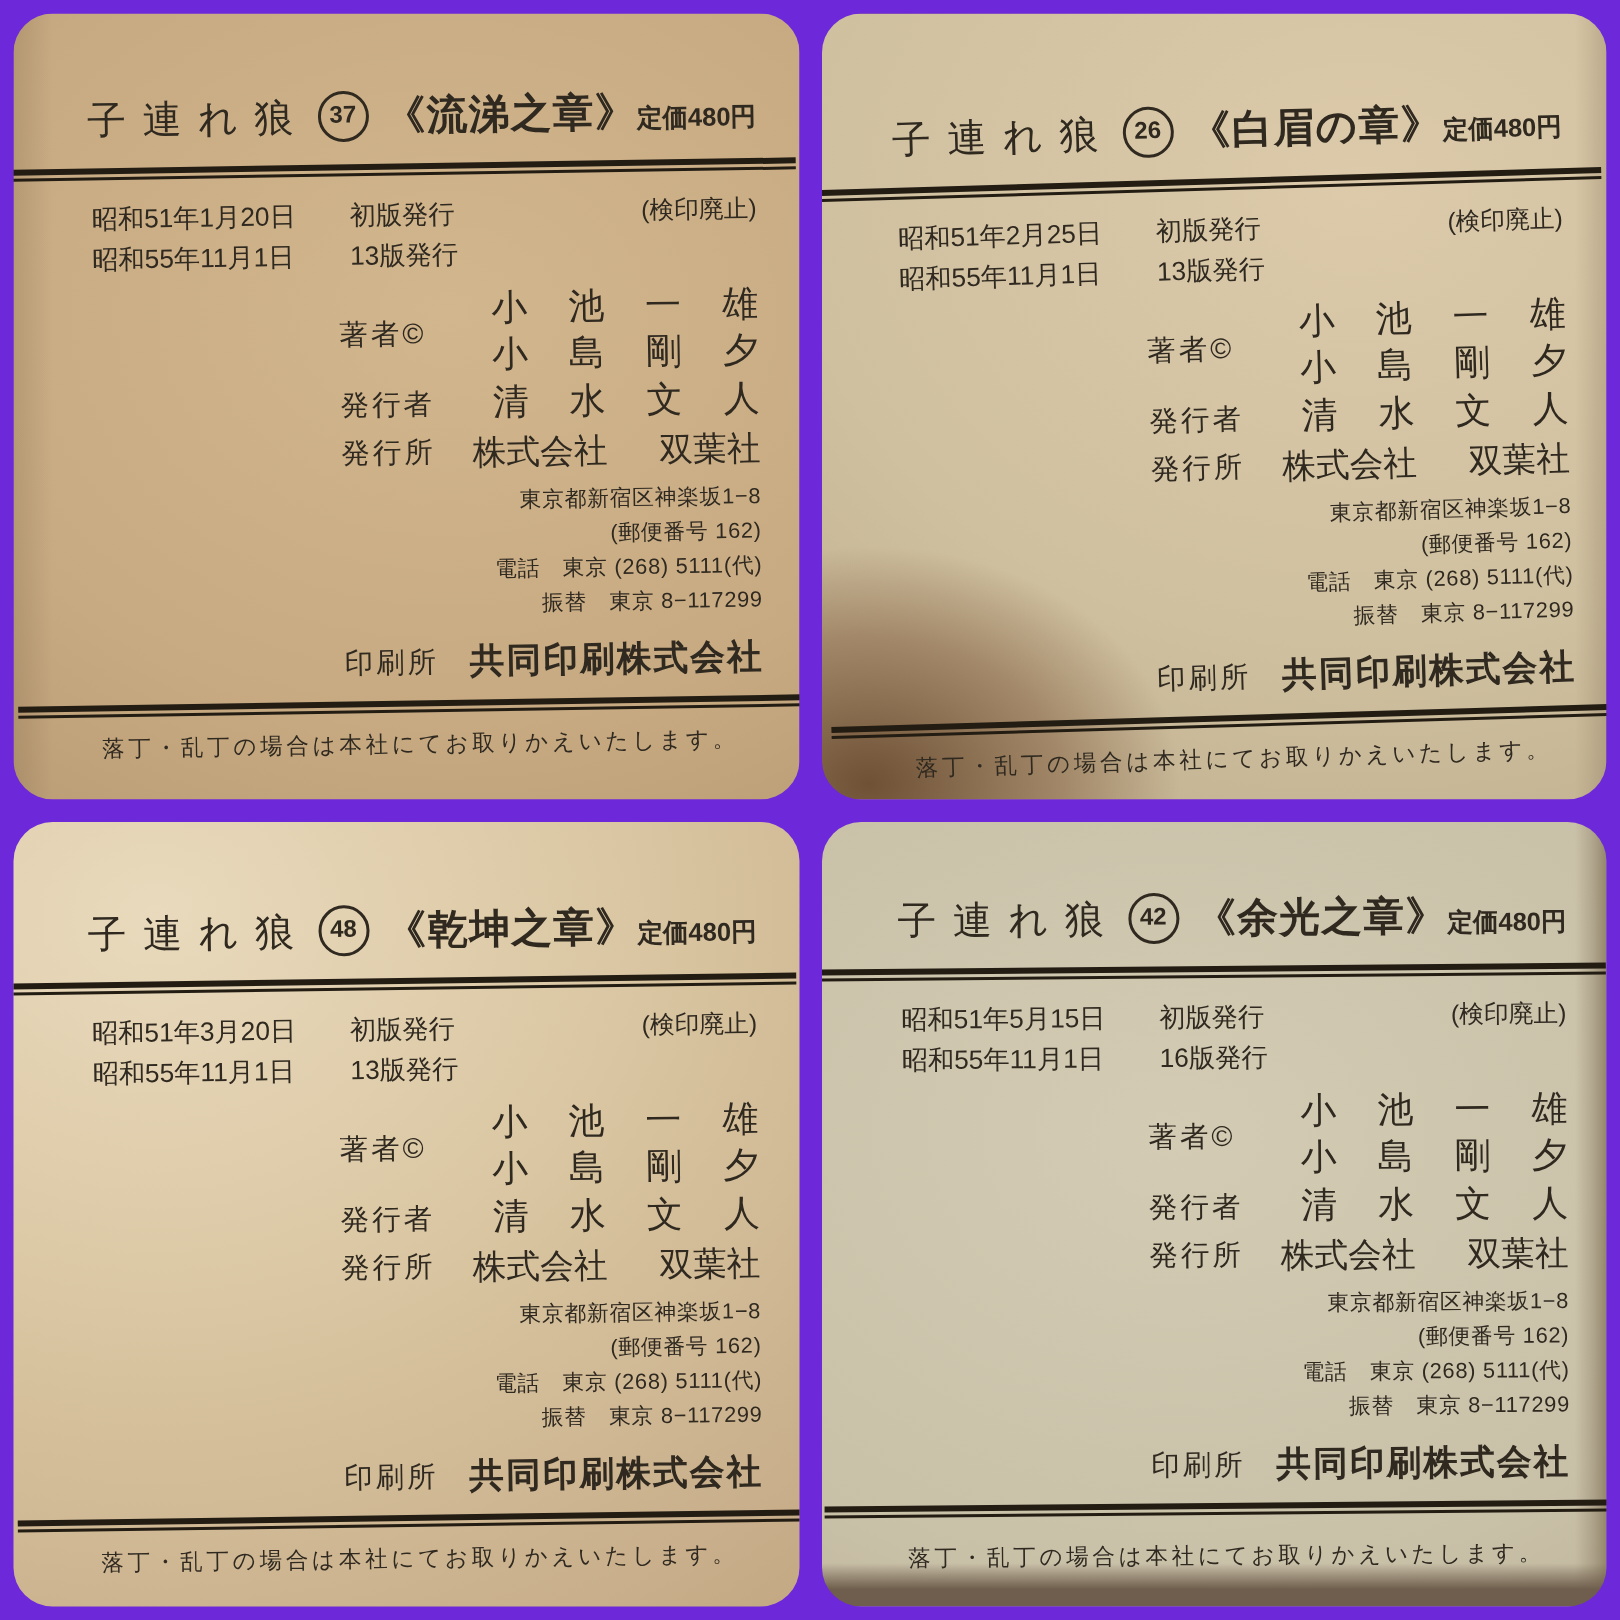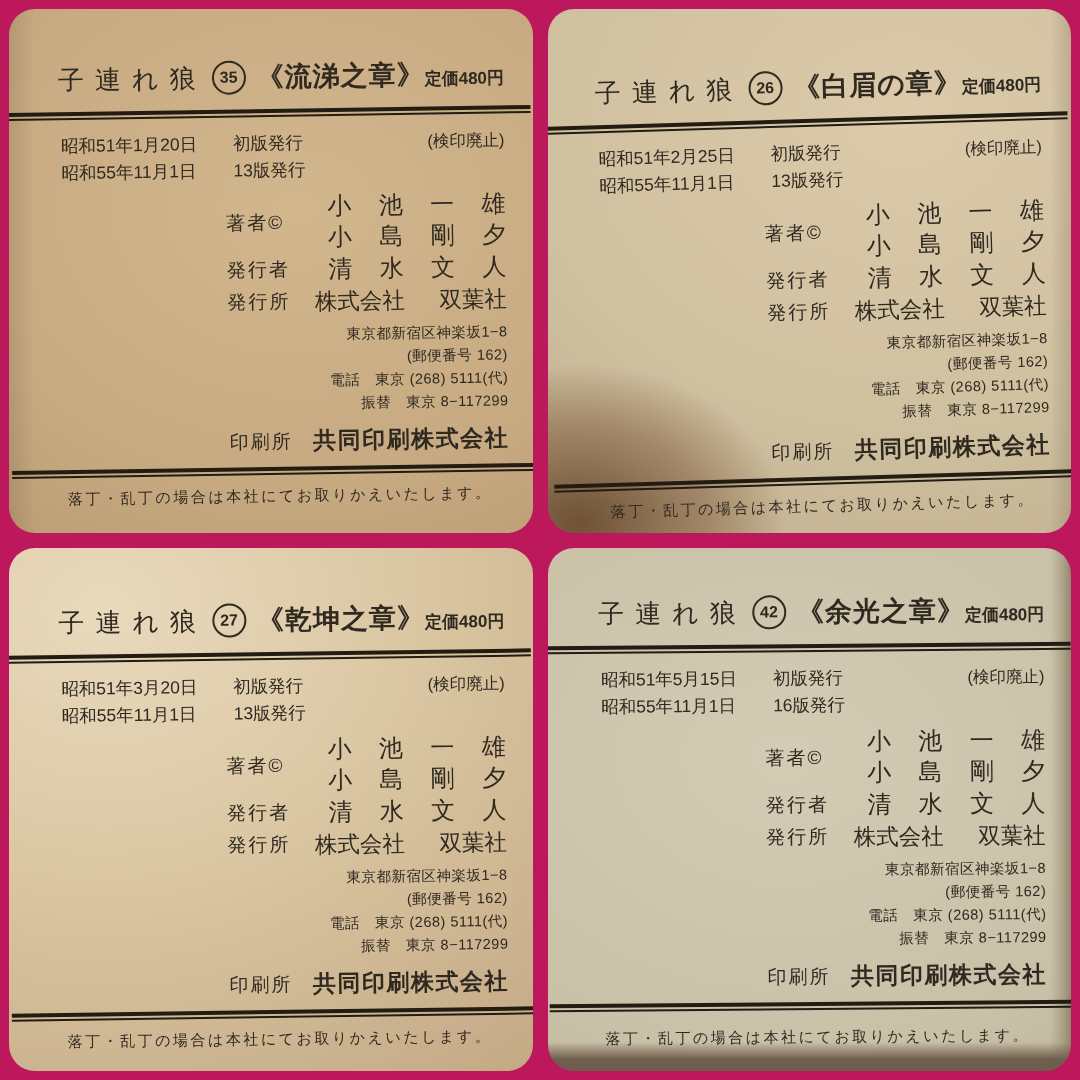--- a/index.html
+++ b/index.html
@@ -1,20 +1,20 @@
 <!DOCTYPE html>
 <html lang="ja"><head>
 <meta charset="utf-8">
 <style>
   html,body{margin:0;padding:0;background:#ffffff;}
   body{width:1080px;height:1080px;overflow:hidden;
        font-family:"Liberation Serif","DejaVu Serif",serif;color:#2f2920;}
 
   .grid{display:grid;grid-template-columns:1fr 1fr;grid-template-rows:1fr 1fr;
-        gap:15px;padding:9px;width:1080px;height:1080px;box-sizing:border-box;background:#be185d;}
+        gap:15px;padding:9px;width:1080px;height:1080px;box-sizing:border-box;background:#6d28d9;}
 
   .photo{position:relative;border-radius:26px;overflow:hidden;}
 
   
   .q1{background:
       linear-gradient(90deg,rgba(94,72,48,.18) 0,rgba(94,72,48,0) 5%),
       radial-gradient(120% 95% at 55% 38%,#d2b68e 0%,#c7aa82 55%,#b2946d 100%);}
   .q2{background:
       radial-gradient(55% 42% at 6% 98%,rgba(104,73,46,.92) 0%,rgba(133,99,68,.55) 45%,rgba(133,99,68,0) 72%),
       linear-gradient(270deg,rgba(110,92,66,.25) 0,rgba(110,92,66,0) 4%),
@@ -72,21 +72,21 @@
 </style>
 </head>
 <body>
 
 <div class="grid">
 
   <figure class="photo q1" style="margin:0">
     <div class="colophon">
       <div class="title-row">
         <span class="series">子連れ狼</span>
-        <span class="volnum">35</span>
+        <span class="volnum">37</span>
         <span class="chapter">《流涕之章》</span>
         <span class="price">定価480円</span>
       </div>
       <div class="rule"></div>
       <div class="dates">
         <div>
           <div class="drow">
             <span class="d-date">昭和51年1月20日</span>
             <span>初版発行</span>
           </div>
@@ -224,21 +224,21 @@
       </div>
       <div class="rule rule2"></div>
       <div class="note">落丁・乱丁の場合は本社にてお取りかえいたします。</div>
     </div>
   </figure>
 
   <figure class="photo q3" style="margin:0">
     <div class="colophon">
       <div class="title-row">
         <span class="series">子連れ狼</span>
-        <span class="volnum">27</span>
+        <span class="volnum">48</span>
         <span class="chapter">《乾坤之章》</span>
         <span class="price">定価480円</span>
       </div>
       <div class="rule"></div>
       <div class="dates">
         <div>
           <div class="drow">
             <span class="d-date">昭和51年3月20日</span>
             <span>初版発行</span>
           </div>

